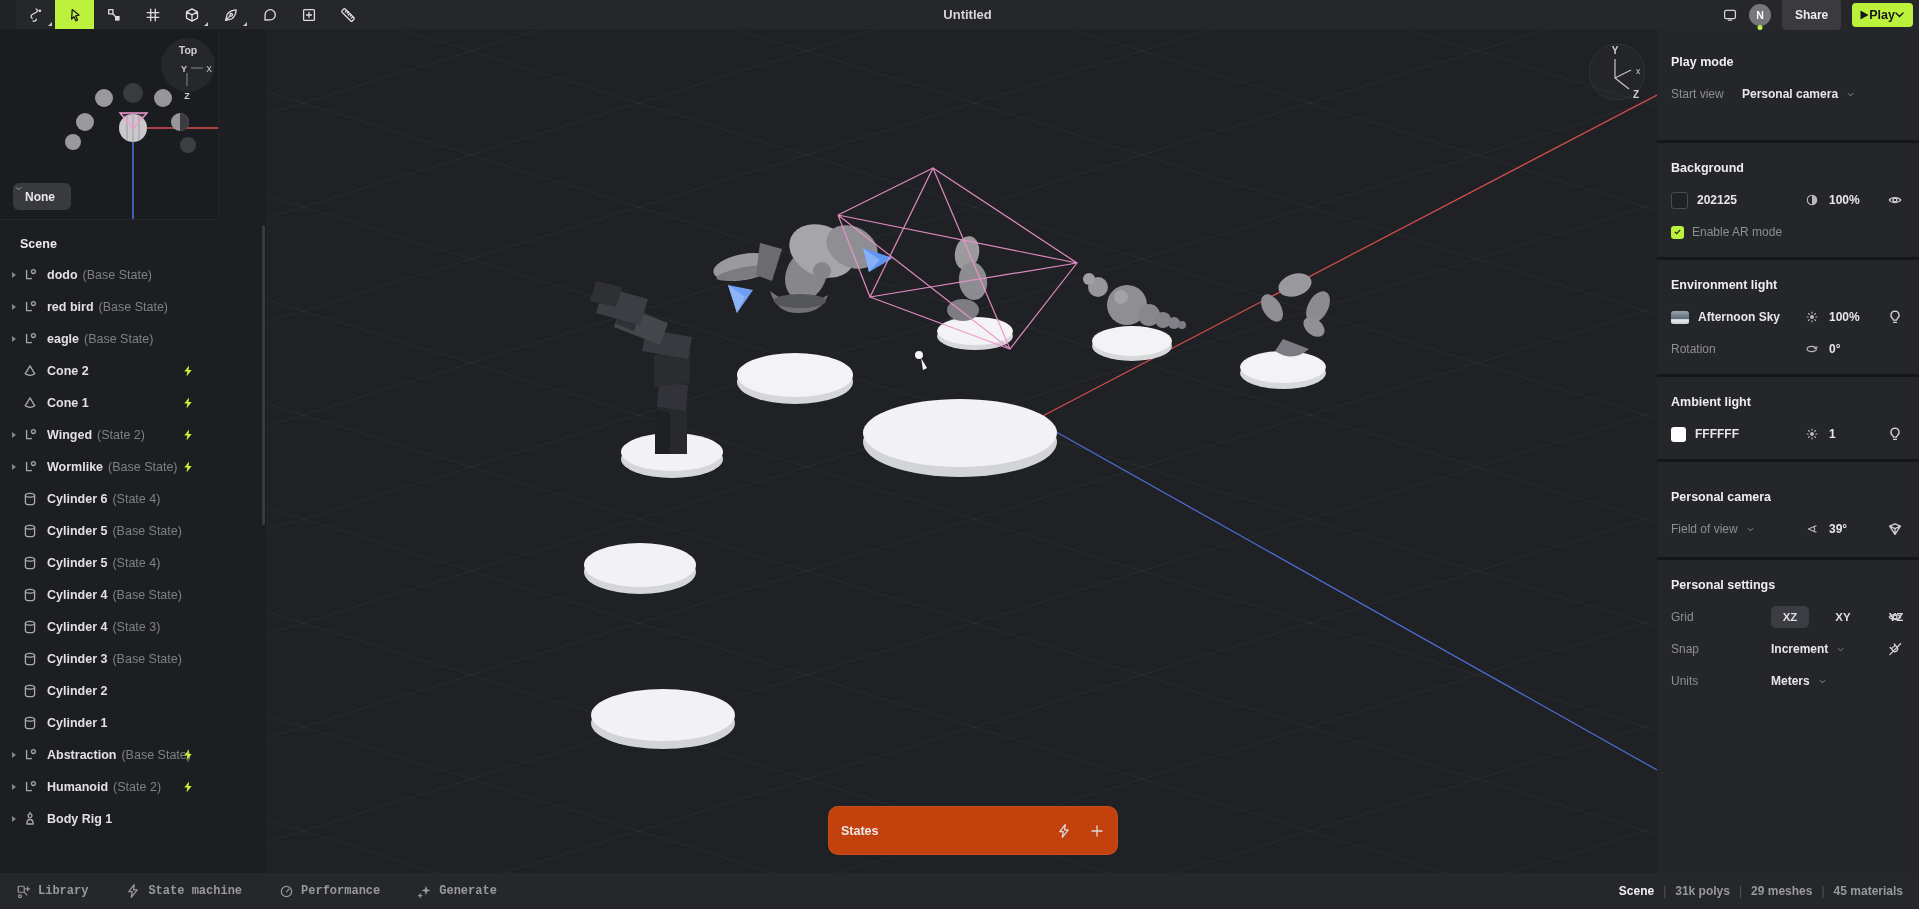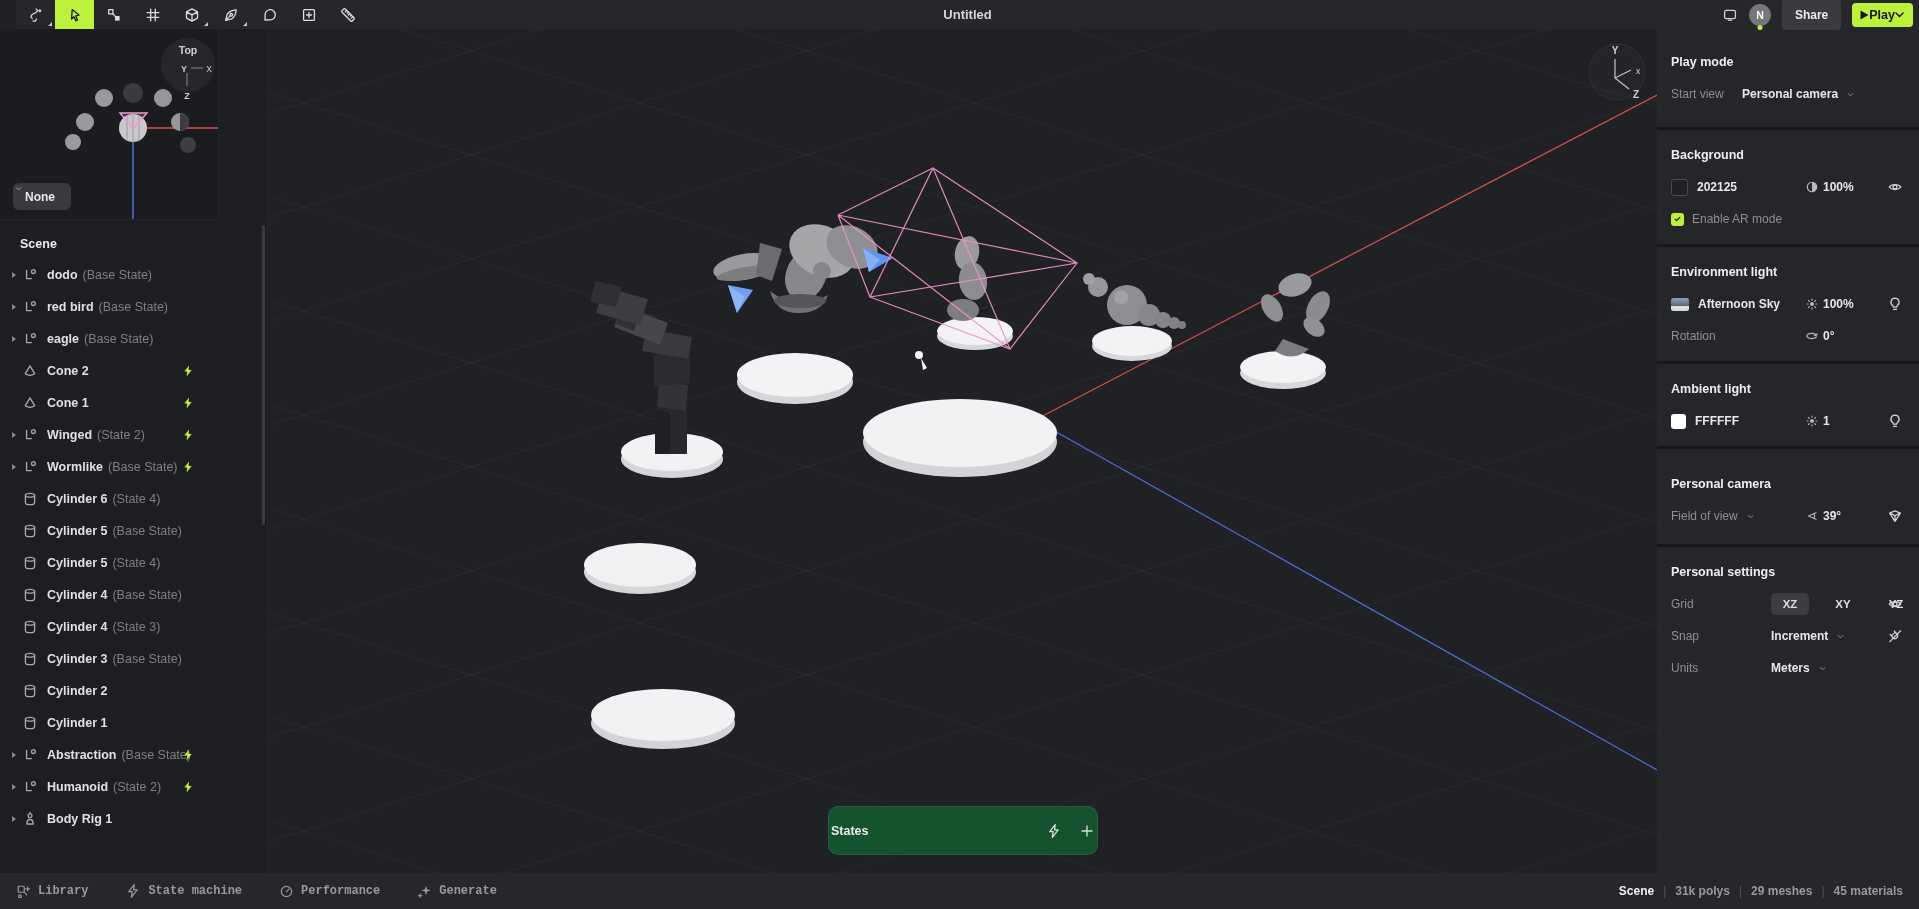--- a/index.html
+++ b/index.html
@@ -49,46 +49,46 @@
   .srow .obj-icon{width:16px;height:16px;margin:0 9px 0 3px;color:#aaabaf;display:flex;align-items:center;justify-content:center;}
   .srow .nm{color:#e1e1e4;font-size:12.5px;font-weight:700;white-space:nowrap;}
   .srow .st{color:#7f8085;font-size:12.5px;font-weight:400;margin-left:5px;white-space:nowrap;}
   .srow .bolt{position:absolute;left:181px;top:50%;transform:translateY(-50%);width:14px;height:14px;color:var(--bolt);}
   #scene-scrollbar{position:absolute;right:2px;top:196px;width:3px;height:300px;border-radius:2px;background:rgba(255,255,255,.13);}
 
   
   #inspector{position:absolute;right:0;top:0;bottom:0;width:262px;background:#25262a;z-index:10;}
   .isec{padding:16px 14px 6px;border-bottom:3px solid #161719;position:relative;}
   .isec h3{margin:0 0 10px;height:18px;line-height:18px;color:#eeeef1;font-size:12.5px;font-weight:700;}
-  #sec-play{padding-top:24px;padding-bottom:14px;}
+  #sec-play{padding-top:24px;padding-bottom:27px;}
   #sec-cam{padding-top:26px;padding-bottom:9px;}
   #sec-settings{border-bottom:none;}
   .irow{position:relative;height:26px;margin-bottom:6px;display:flex;align-items:center;}
   .ilabel{color:#8e8f94;font-size:12px;}
   .ival{color:#e7e7ea;font-size:12px;font-weight:600;}
   .col-a{position:absolute;left:71px;display:flex;align-items:center;gap:7px;}
-  .col-b{position:absolute;left:134px;display:flex;align-items:center;gap:4px;}
+  .col-b{position:absolute;left:134px;display:flex;align-items:center;gap:10px;}
   .col-c{position:absolute;left:100px;display:flex;align-items:center;gap:7px;}
   .col-r{position:absolute;right:2px;display:flex;align-items:center;color:#d2d2d5;}
   .chev-ic{color:#97989c;display:flex;}
   .mid-ic{color:#b9b9bd;display:flex;}
   .swatch{width:15px;height:15px;border-radius:3px;margin-right:9px;flex:none;}
   .swatch.dark{background:#202125;border:1px solid #4a4b50;}
   .swatch.white{background:#ffffff;}
   .thumb{width:18px;height:13px;border-radius:2.5px;margin-right:9px;flex:none;
     background:linear-gradient(#93a4b4 0%,#5a6673 62%,#e9eaeb 66%,#cfd3d6 100%);}
   .checkbox{width:13px;height:13px;border-radius:3px;background:var(--accent);color:#1d1e20;display:flex;align-items:center;justify-content:center;margin-right:8px;flex:none;}
   .seg{display:flex;align-items:center;}
   .seg .opt{min-width:30px;height:22px;border-radius:5px;display:flex;align-items:center;justify-content:center;
     color:#dfdfe2;font-size:11.5px;font-weight:700;margin-right:8px;cursor:pointer;padding:0 4px;}
   .seg .opt.sel{background:#3c3d42;}
 
   
   #states-bar{position:absolute;left:828px;top:777px;width:264px;height:47px;border-radius:10px;
-    background:#14532d;border:1px solid rgba(255,255,255,.07);display:flex;align-items:center;padding:0 2px;z-index:15;}
+    background:#c2410c;border:1px solid rgba(255,255,255,.07);display:flex;align-items:center;padding:0 12px;z-index:15;}
   #states-bar .lbl{color:#e9e9eb;font-size:12.5px;font-weight:700;}
   #states-bar .acts{margin-left:auto;display:flex;align-items:center;gap:17px;color:#dcdcdf;}
   #states-bar .acts .icon{cursor:pointer;display:flex;}
 
   
   #statusbar{position:absolute;left:0;right:0;bottom:0;height:36px;background:#26272a;display:flex;align-items:center;
     padding:0 16px;gap:27px;z-index:40;}
   .sb-item{display:flex;align-items:center;gap:7px;color:#98999d;font-size:12px;font-weight:700;cursor:pointer;}
   .sb-item .icon{display:flex;color:#98999d;}
   #sb-right{margin-left:auto;display:flex;align-items:center;gap:9px;font-size:12px;}

